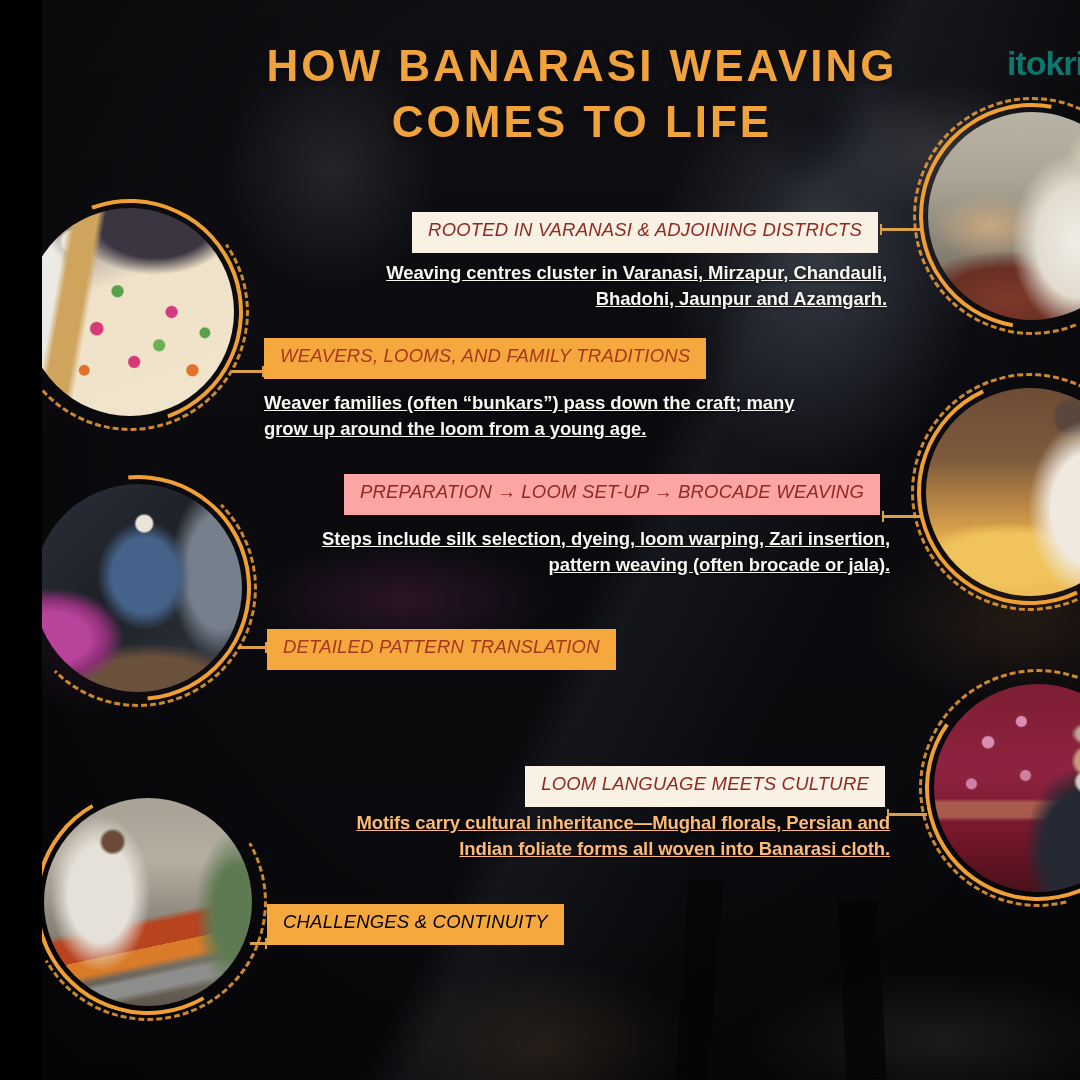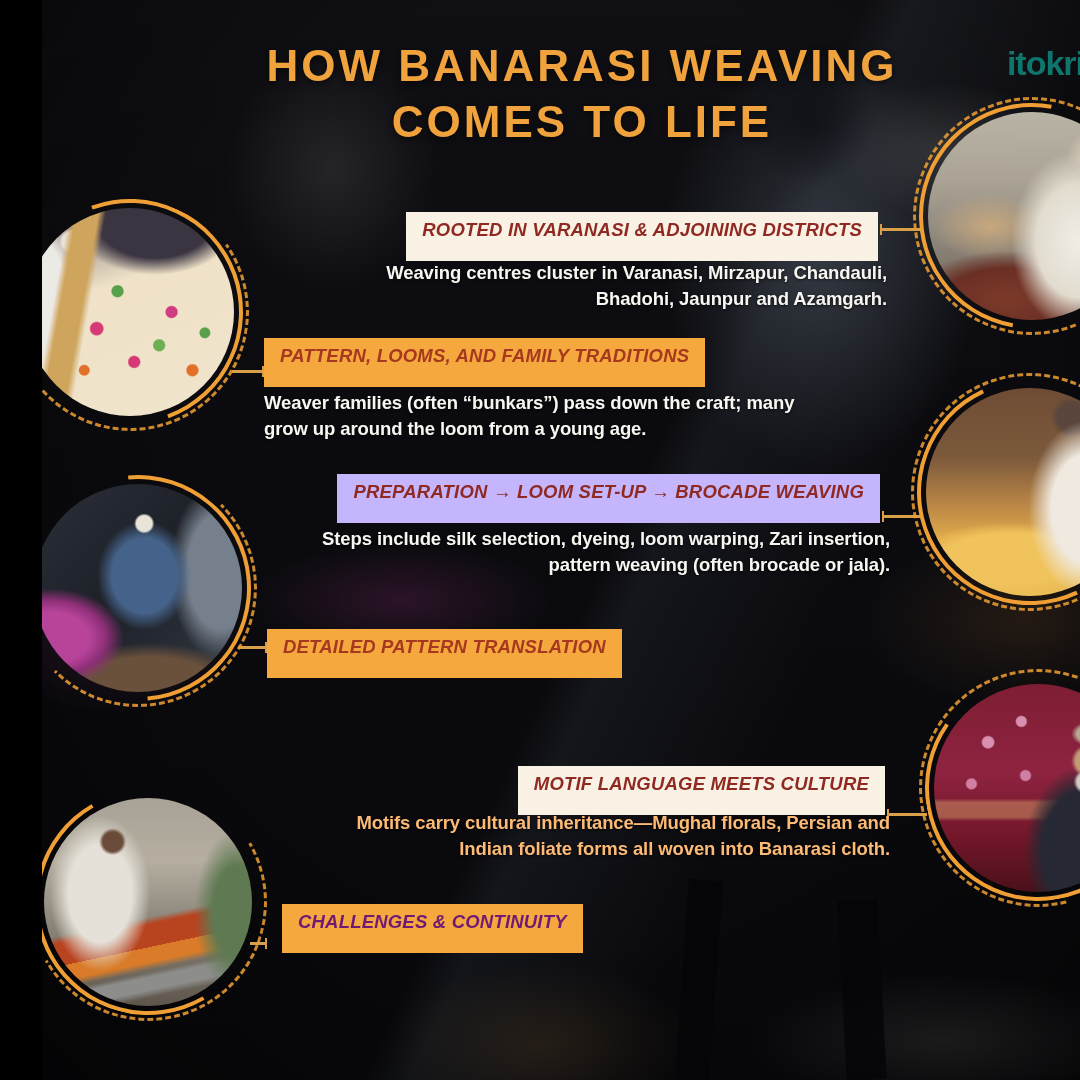--- a/index.html
+++ b/index.html
@@ -32,30 +32,30 @@
     position:absolute;left:0;top:38px;width:100%;text-align:center;
     font-size:44px;font-weight:800;letter-spacing:3px;line-height:1.28;
     white-space:pre-line;text-shadow:0 2px 6px rgba(0,0,0,.55);
   }
   .brand{
     position:absolute;right:38px;top:44px;
     font-size:34px;font-weight:700;letter-spacing:-1px;
   }
   
   .box{
-    position:absolute;box-sizing:border-box;height:49px;
+    position:absolute;box-sizing:border-box;height:41px;
     padding:7px 16px 0 16px;
-    font-size:18.5px;font-weight:700;font-style:italic;letter-spacing:.2px;
+    font-size:18.5px;font-weight:400;font-style:italic;letter-spacing:.2px;
     white-space:nowrap;
   }
   
   .body-text{
     position:absolute;
     font-size:18.5px;font-weight:700;line-height:1.38;letter-spacing:-.1px;
-    white-space:pre-line;text-shadow:0 1px 3px rgba(0,0,0,.7);
+    white-space:pre-line;text-shadow:0 1px 3px rgba(0,0,0,.7);text-decoration:underline;
   }
   .align-right{text-align:right;}
   .align-left{text-align:left;}
   
   .connector{position:absolute;height:3px;}
   .connector .tick{position:absolute;width:2px;height:11px;top:-4px;}
   
   .circle{position:absolute;width:208px;height:208px;}
   .photo{position:absolute;inset:0;border-radius:50%;overflow:hidden;}
   .ring-a{position:absolute;inset:-9px;border-radius:50%;border:4px solid transparent;}
@@ -124,47 +124,47 @@
 COMES TO LIFE</div>
   <div class="brand" style="color:#0f766e;">itokri</div>
 
   <div class="box" style="right:244px;top:212px;background:#F9F1E4;color:#8F2921;">ROOTED IN VARANASI &amp; ADJOINING DISTRICTS</div>
   <div class="connector" style="left:838px;top:228px;width:42px;background:#D9A04A;">
        <span class="tick" style="left:0;background:#D9A04A;"></span>
     </div>
   <div class="body-text align-right" style="right:235px;top:260px;color:#F8F6F1;">Weaving centres cluster in Varanasi, Mirzapur, Chandauli,
 Bhadohi, Jaunpur and Azamgarh.</div>
 
-  <div class="box" style="left:222px;top:338px;background:#F5A83E;color:#A5381E;">PATTERN, LOOMS, AND FAMILY TRADITIONS</div>
+  <div class="box" style="left:222px;top:338px;background:#F5A83E;color:#A5381E;">WEAVERS, LOOMS, AND FAMILY TRADITIONS</div>
   <div class="connector" style="left:190px;top:370px;width:32px;background:#D9A04A;">
        <span class="tick" style="right:0;background:#D9A04A;"></span>
     </div>
   <div class="body-text align-left" style="left:222px;top:390px;color:#F8F6F1;">Weaver families (often “bunkars”) pass down the craft; many
 grow up around the loom from a young age.</div>
 
-  <div class="box" style="right:242px;top:474px;background:#c4b5fd;color:#8F2921;">PREPARATION → LOOM SET-UP → BROCADE WEAVING</div>
+  <div class="box" style="right:242px;top:474px;background:#fca5a5;color:#8F2921;">PREPARATION → LOOM SET-UP → BROCADE WEAVING</div>
   <div class="connector" style="left:840px;top:515px;width:40px;background:#D9A04A;">
        <span class="tick" style="left:0;background:#D9A04A;"></span>
     </div>
   <div class="body-text align-right" style="right:232px;top:526px;color:#F8F6F1;">Steps include silk selection, dyeing, loom warping, Zari insertion,
 pattern weaving (often brocade or jala).</div>
 
   <div class="box" style="left:225px;top:629px;background:#F5A83E;color:#A5381E;">DETAILED PATTERN TRANSLATION</div>
   <div class="connector" style="left:196px;top:646px;width:29px;background:#D9A04A;">
        <span class="tick" style="right:0;background:#D9A04A;"></span>
     </div>
 
-  <div class="box" style="right:237px;top:766px;background:#F9F1E4;color:#8F2921;">MOTIF LANGUAGE MEETS CULTURE</div>
+  <div class="box" style="right:237px;top:766px;background:#F9F1E4;color:#8F2921;">LOOM LANGUAGE MEETS CULTURE</div>
   <div class="connector" style="left:845px;top:813px;width:40px;background:#D9A04A;">
        <span class="tick" style="left:0;background:#D9A04A;"></span>
     </div>
   <div class="body-text align-right" style="right:232px;top:810px;color:#fdba74;">Motifs carry cultural inheritance—Mughal florals, Persian and
 Indian foliate forms all woven into Banarasi cloth.</div>
 
-  <div class="box" style="left:240px;top:904px;background:#F5A83E;color:#701a75;">CHALLENGES &amp; CONTINUITY</div>
+  <div class="box" style="left:225px;top:904px;background:#F5A83E;color:#000000;">CHALLENGES &amp; CONTINUITY</div>
   <div class="connector" style="left:208px;top:942px;width:17px;background:#D9A04A;">
        <span class="tick" style="right:0;background:#D9A04A;"></span>
     </div>
 
   <div class="circle" style="left:886px;top:112px;">
     <div class="ring-b" style="border-color:#EF9F33 transparent #EF9F33 #EF9F33;transform:rotate(22deg);"></div>
     <div class="photo p1"></div>
     <div class="ring-a" style="border-color:#EF9F33 transparent transparent #EF9F33;transform:rotate(-35deg);"></div>
   </div>
 

